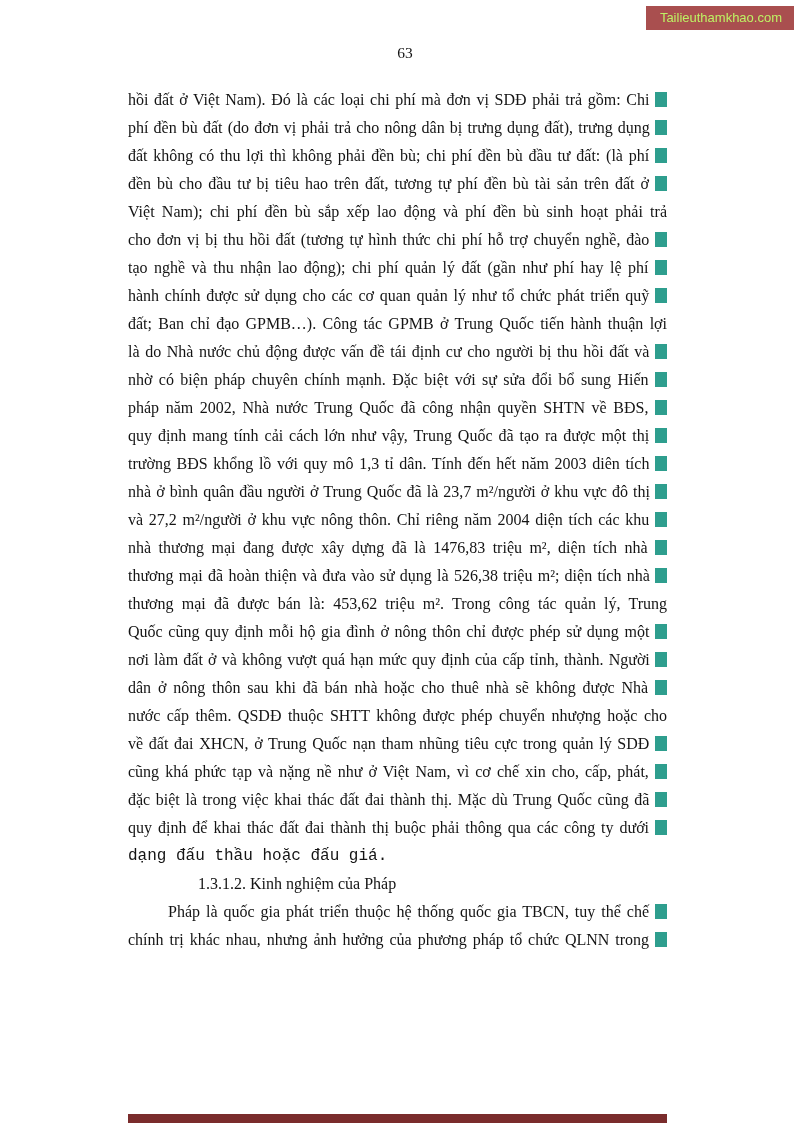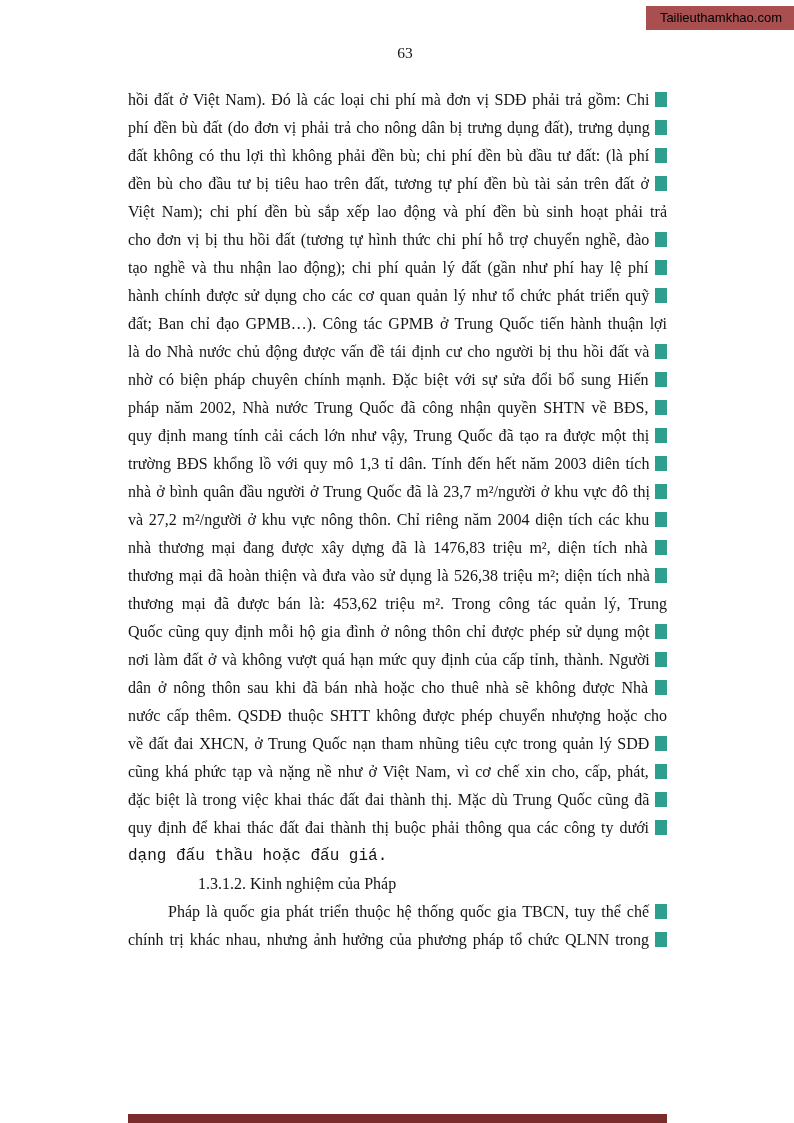--- a/index.html
+++ b/index.html
@@ -73,21 +73,21 @@
     left: 128px;
     bottom: 0;
     width: 539px;
     height: 9px;
   }
 </style>
 </head>
 <body>
 
 <div class="page">
-  <div class="watermark-badge" style="background: rgb(169, 79, 79); color: #000000;">Tailieuthamkhao.com</div>
+  <div class="watermark-badge" style="background: rgb(169, 79, 79); color: #bef264;">Tailieuthamkhao.com</div>
   <div class="page-number">63</div>
   <div class="text-block" id="text-block">
       <div class="line">hồi đất ở Việt Nam). Đó là các loại chi phí mà đơn vị SDĐ phải trả gồm: Chi <span class="hl-mark" style="background: rgb(46, 158, 142);"></span></div>
       <div class="line">phí đền bù đất (do đơn vị phải trả cho nông dân bị trưng dụng đất), trưng dụng <span class="hl-mark" style="background: rgb(46, 158, 142);"></span></div>
       <div class="line">đất không có thu lợi thì không phải đền bù; chi phí đền bù đầu tư đất: (là phí <span class="hl-mark" style="background: rgb(46, 158, 142);"></span></div>
       <div class="line">đền bù cho đầu tư bị tiêu hao trên đất, tương tự phí đền bù tài sản trên đất ở <span class="hl-mark" style="background: rgb(46, 158, 142);"></span></div>
       <div class="line">Việt Nam); chi phí đền bù sắp xếp lao động và phí đền bù sinh hoạt phải trả</div>
       <div class="line">cho đơn vị bị thu hồi đất (tương tự hình thức chi phí hỗ trợ chuyển nghề, đào <span class="hl-mark" style="background: rgb(46, 158, 142);"></span></div>
       <div class="line">tạo nghề và thu nhận lao động); chi phí quản lý đất (gần như phí hay lệ phí <span class="hl-mark" style="background: rgb(46, 158, 142);"></span></div>
       <div class="line">hành chính được sử dụng cho các cơ quan quản lý như tổ chức phát triển quỹ <span class="hl-mark" style="background: rgb(46, 158, 142);"></span></div>

